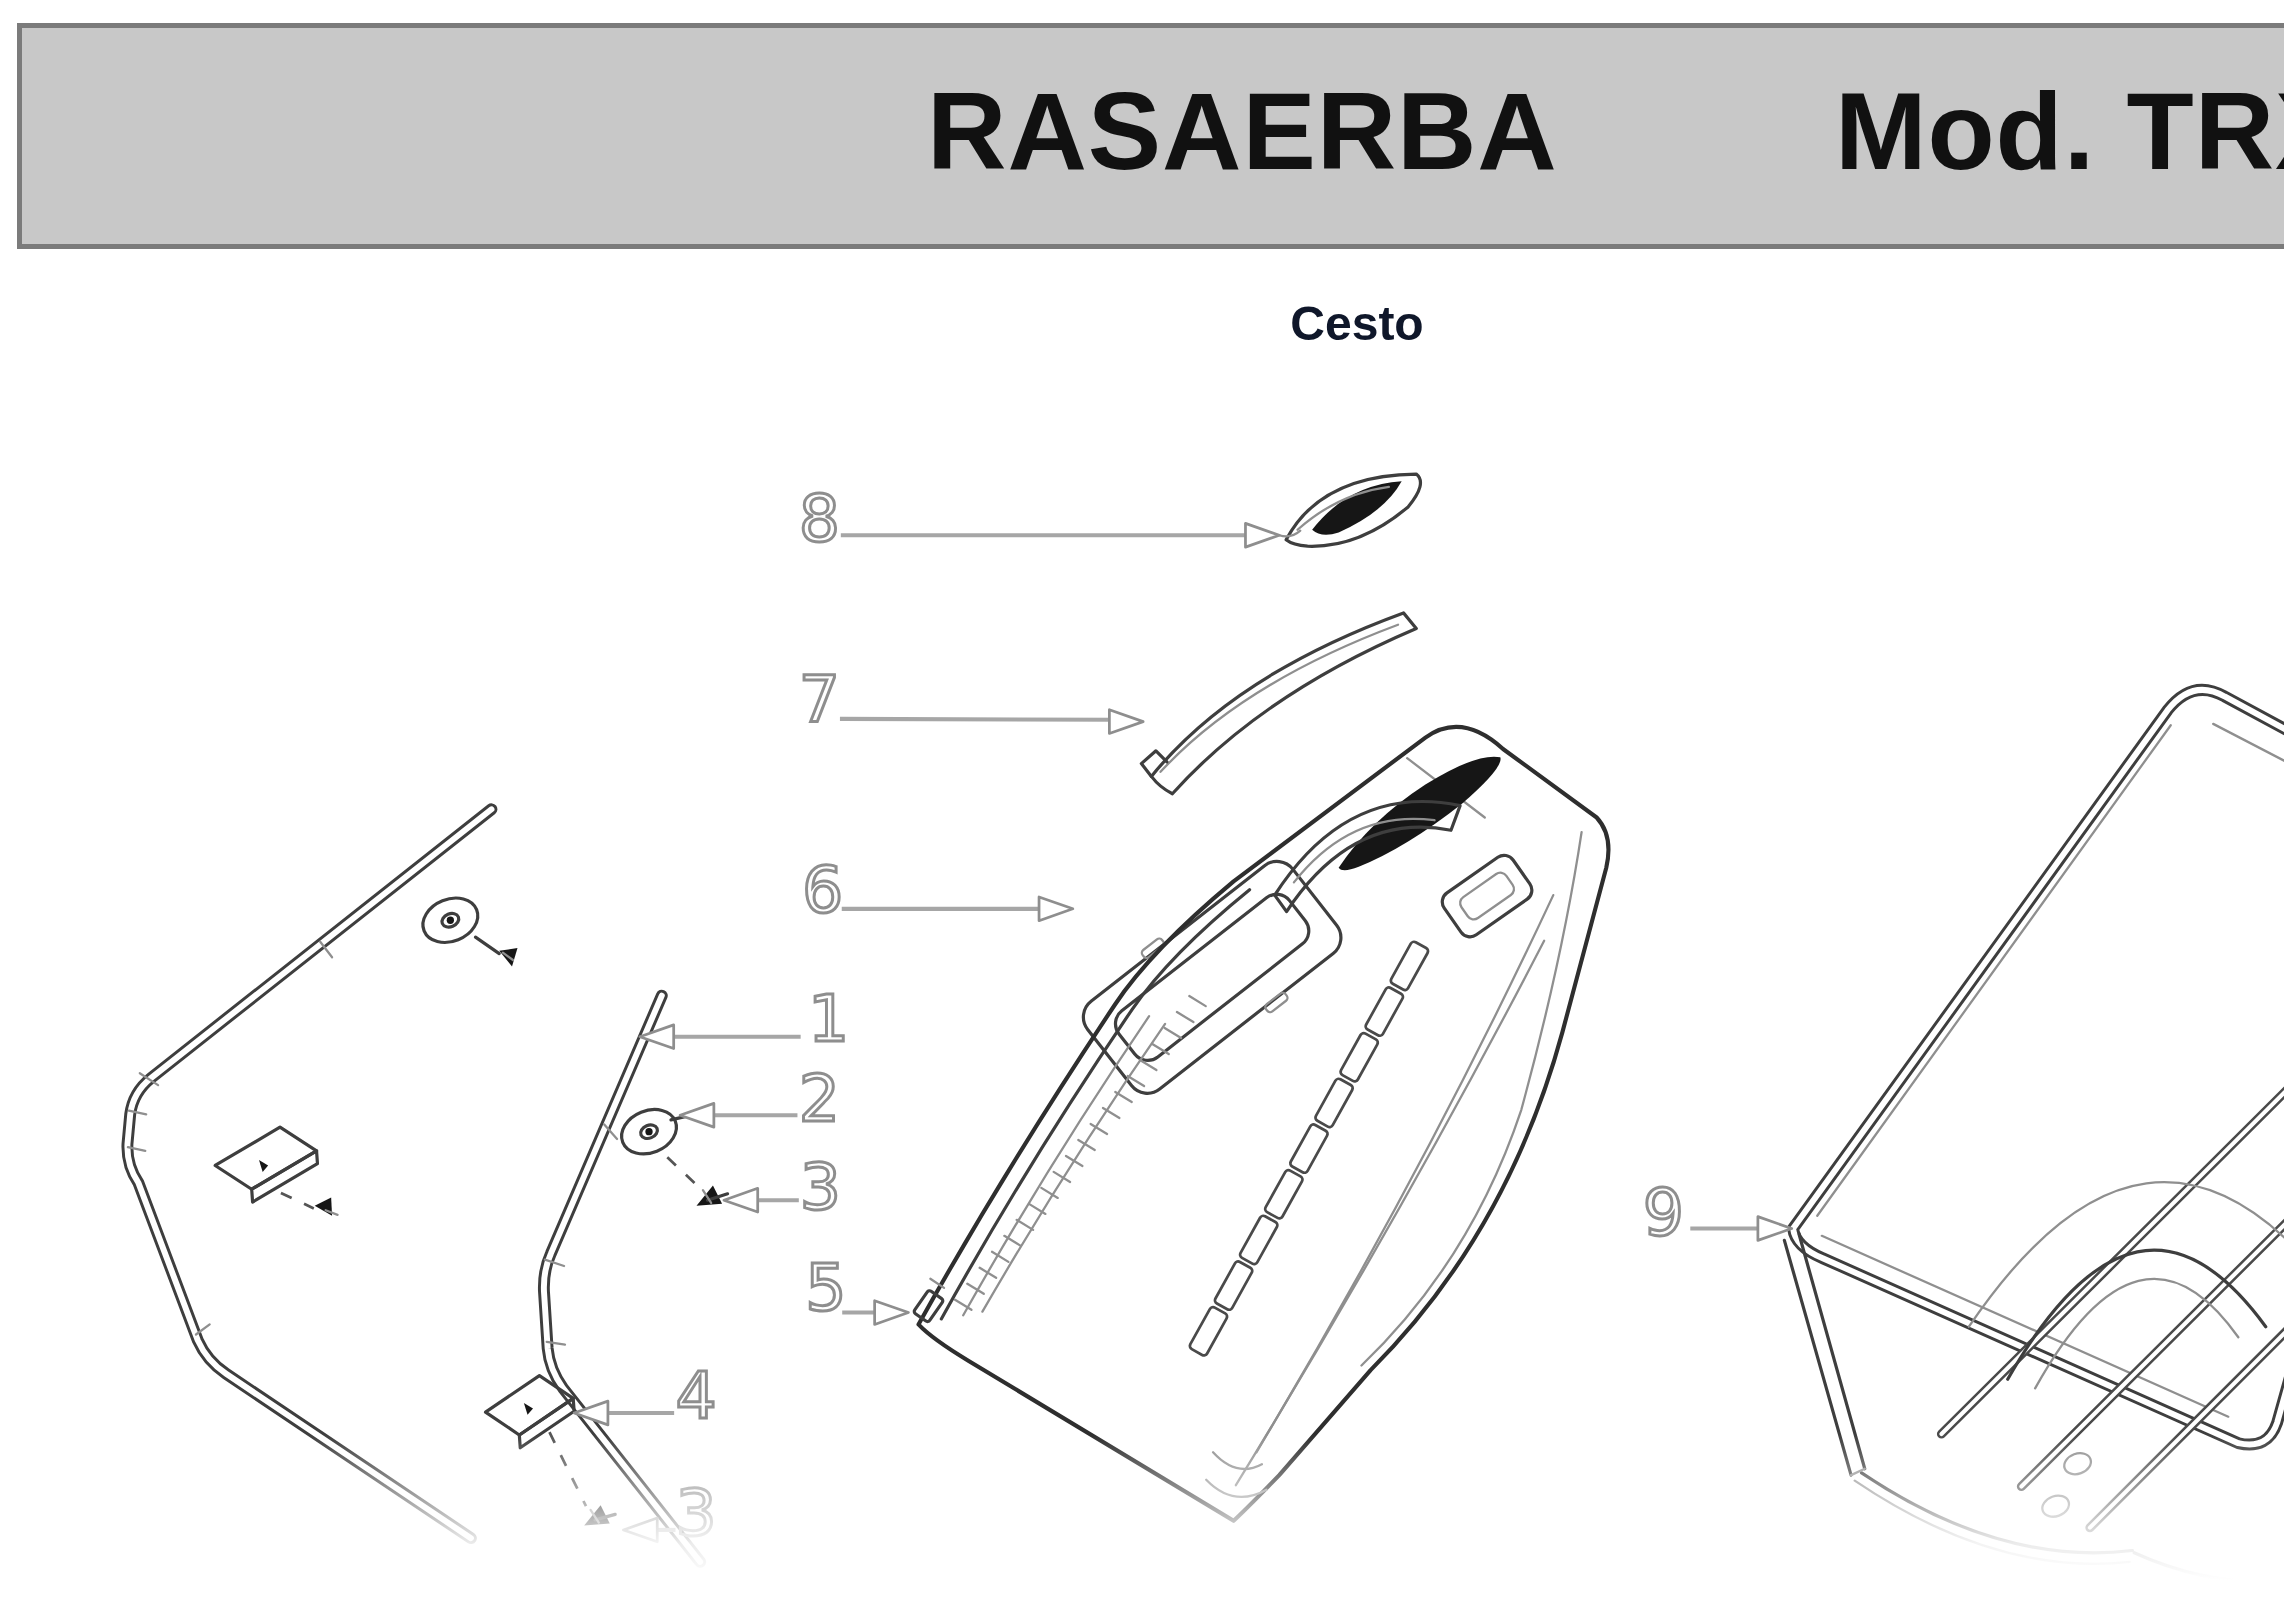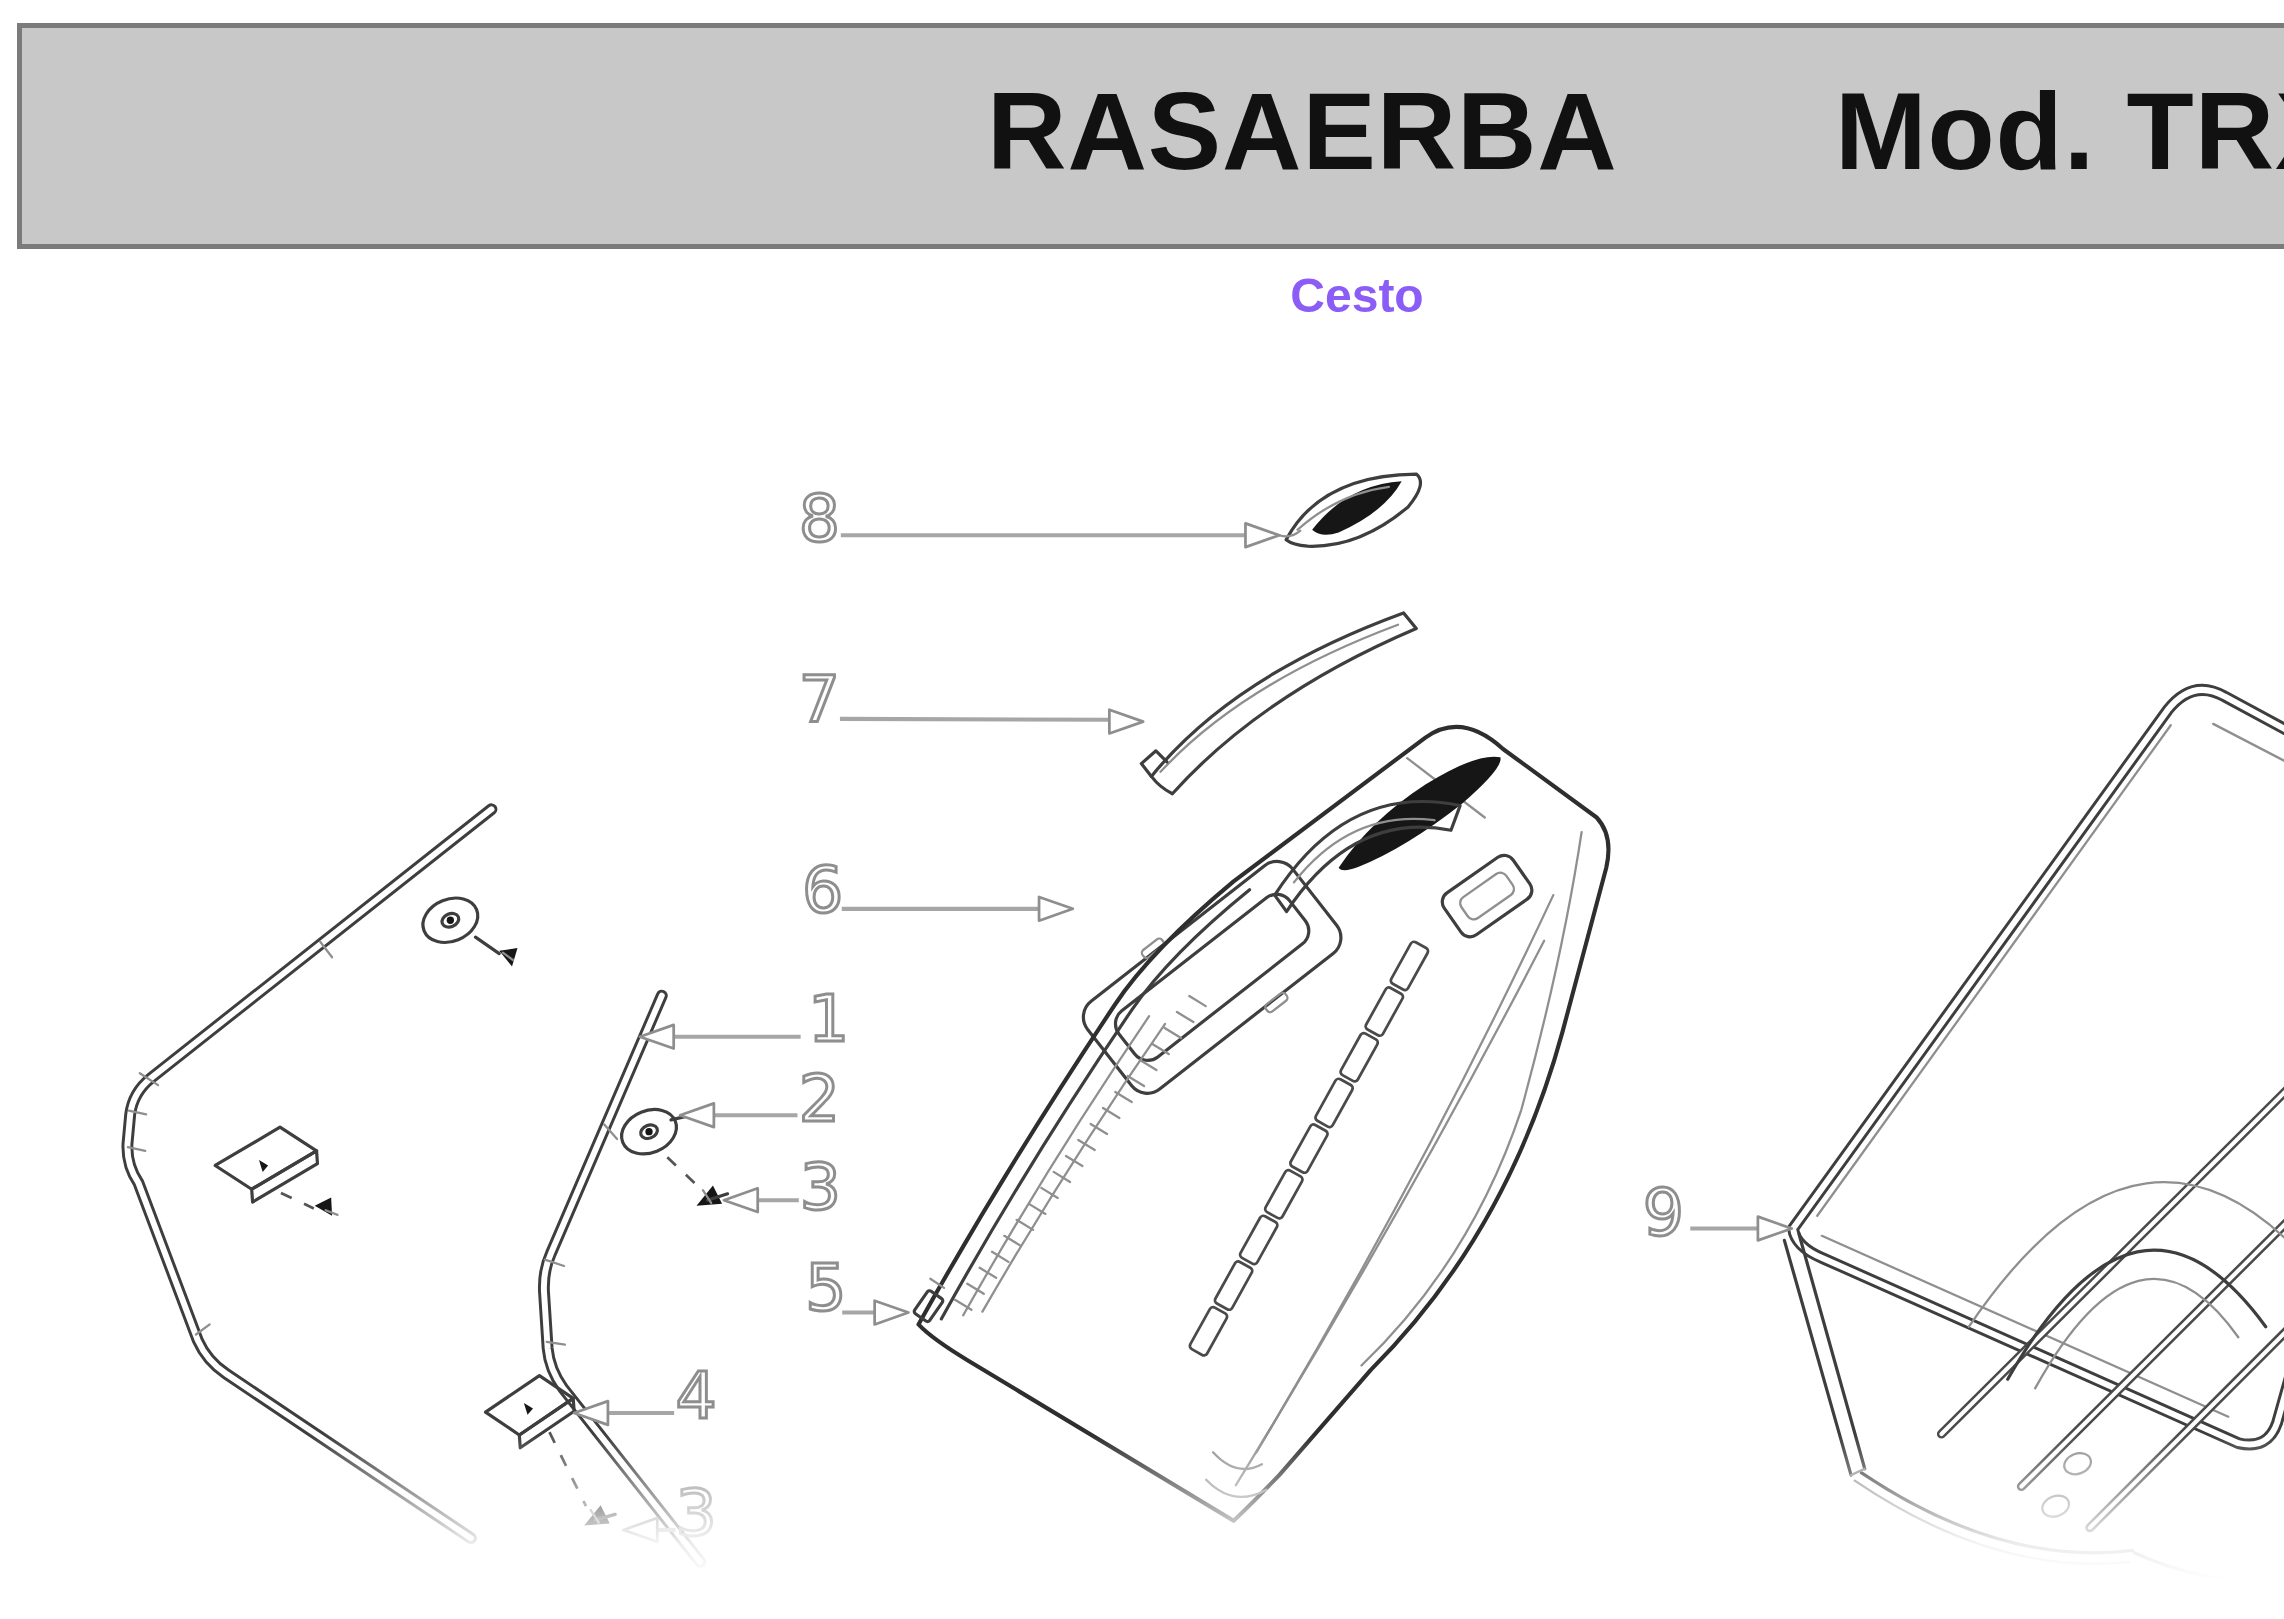--- a/index.html
+++ b/index.html
@@ -4,24 +4,24 @@
 <style>
   html,body{margin:0;padding:0;background:#ffffff;}
   .page{position:relative;width:2754px;height:1619px;background:#ffffff;overflow:hidden;
         font-family:"Liberation Sans", sans-serif;}
   
   .titlebar{position:absolute;left:17.4px;top:23px;width:2682px;height:216px;
             background:#c8c8c8;border:5.5px solid #7b7b7b;}
   .titlebar span{position:absolute;top:50%;transform:translateY(-54%);
                  font-weight:bold;font-size:110px;color:#111;letter-spacing:0.9px;white-space:nowrap;}
   .t-article{left:37px;}
-  .t-brand{left:1280px;transform:translate(-50%,-54%) !important;}
+  .t-brand{left:1220px;transform:translate(-50%,-54%) !important;}
   .t-model{right:51px;}
-  .subtitle{position:absolute;left:1357px;top:268px;transform:translateX(-50%);
-            font-weight:bold;font-size:48px;color:#8b5cf6;}
+  .subtitle{position:absolute;left:1357px;top:296px;transform:translateX(-50%);
+            font-weight:bold;font-size:48px;color:#0f172a;}
   
   svg.diagram{position:absolute;left:0;top:0;width:2754px;height:1619px;}
   .ln  {stroke:#3e3e3e;stroke-width:7;fill:none;stroke-linecap:round;stroke-linejoin:round;}
   .lnB {stroke:#2e2e2e;stroke-width:9;fill:none;stroke-linecap:round;stroke-linejoin:round;}
   .ln2 {stroke:#8f8f8f;stroke-width:5;fill:none;stroke-linecap:round;stroke-linejoin:round;}
   .tubeO{stroke:#3e3e3e;stroke-width:26;fill:none;stroke-linecap:round;stroke-linejoin:round;}
   .tubeI{stroke:#ffffff;stroke-width:13;fill:none;stroke-linecap:round;stroke-linejoin:round;}
   .chO{stroke:#4a4a4a;stroke-width:20;fill:none;stroke-linecap:round;}
   .chI{stroke:#ffffff;stroke-width:9;fill:none;stroke-linecap:round;}
   .dash{stroke:#555;stroke-width:6;fill:none;stroke-dasharray:26 30;}

